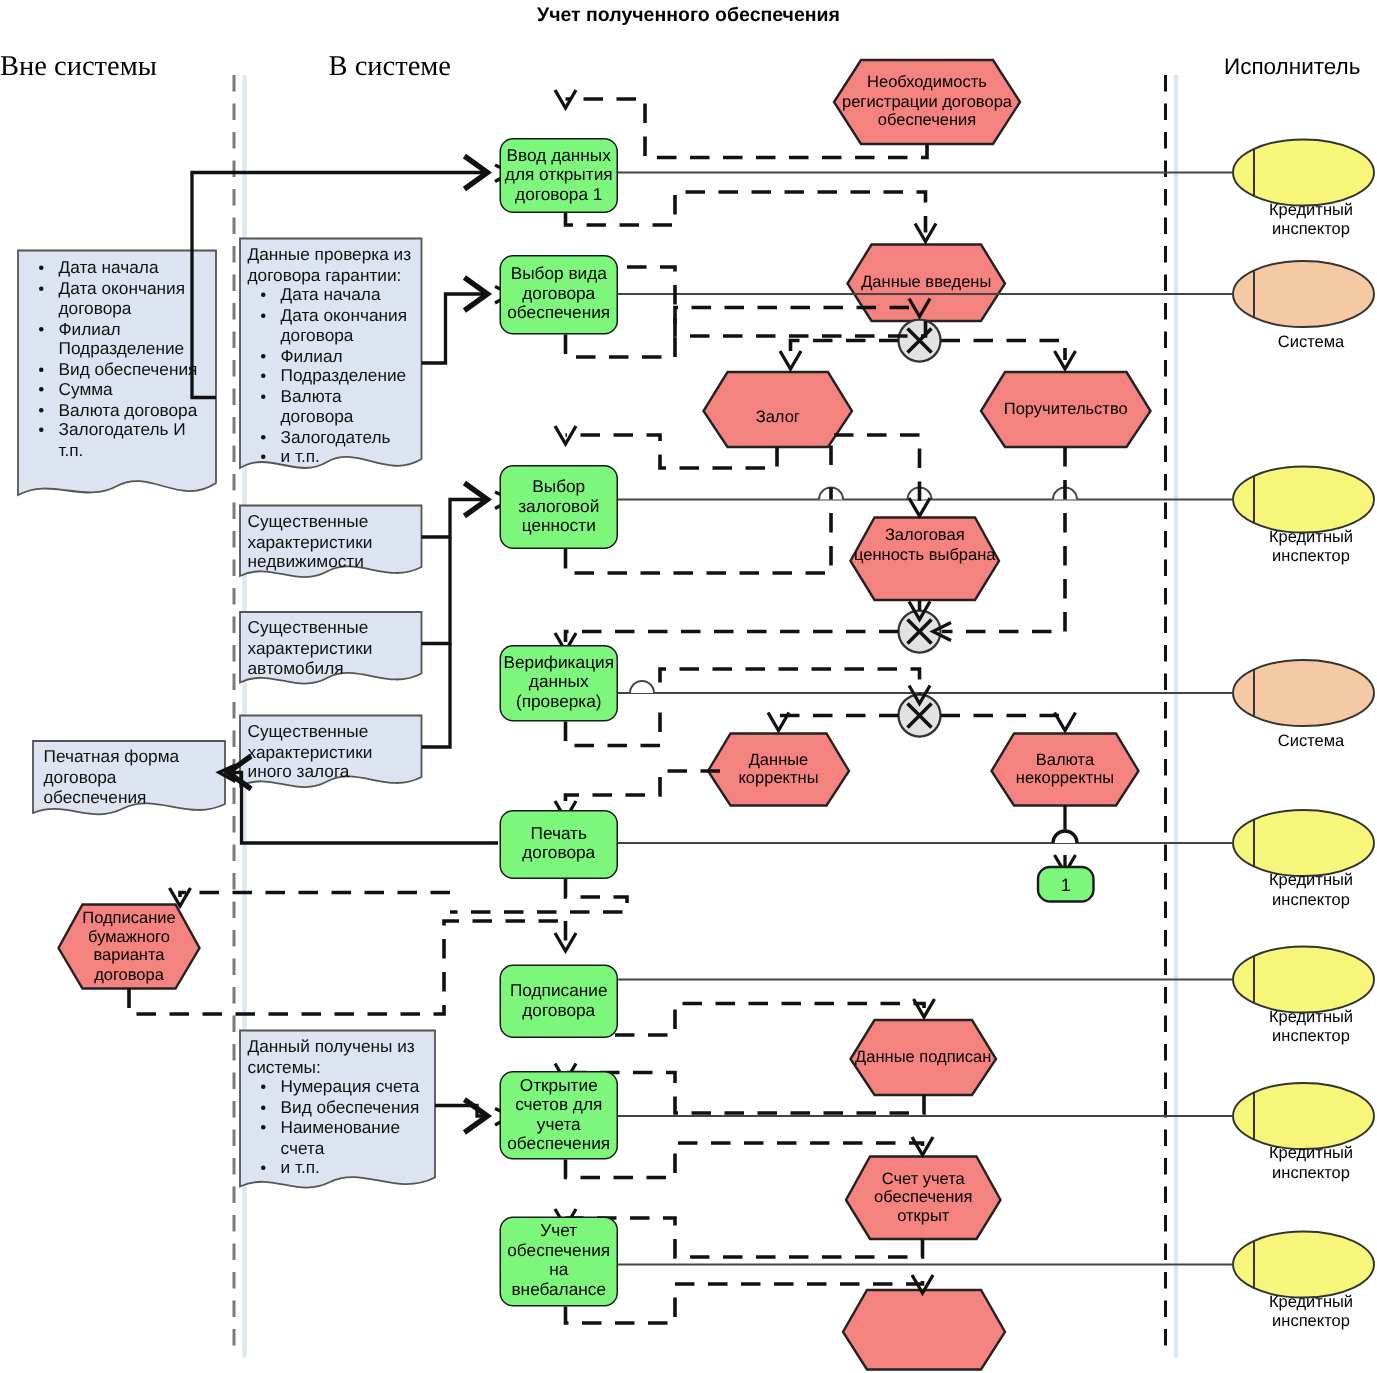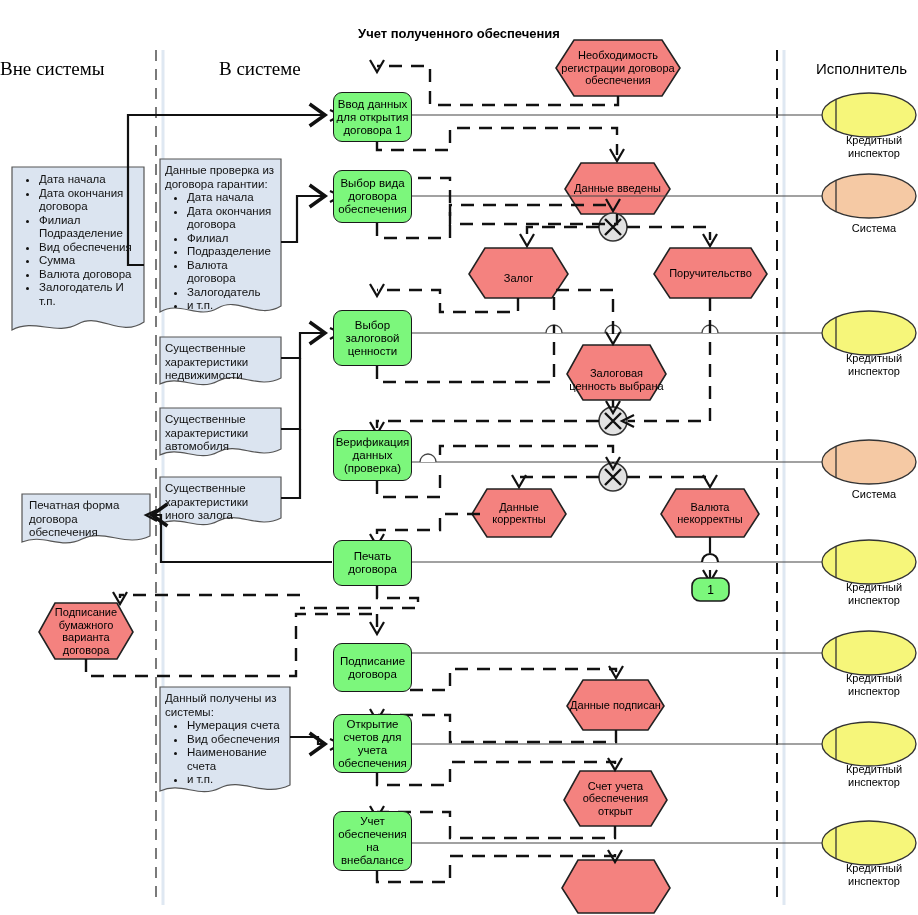--- a/index.html
+++ b/index.html
@@ -1,18 +1,18 @@
 <!DOCTYPE html>
 <html><head>
 <meta charset="utf-8">
 <style>
   html,body{margin:0;padding:0;background:#ffffff;}
   body{font-family:"Liberation Sans", sans-serif;color:#000;}
   #canvas{position:relative;width:918px;height:915px;overflow:hidden;background:#fff;}
-  .abs{position:absolute;margin-top:24px;}
+  .abs{position:absolute;}
   #title{left:0;top:2px;width:918px;text-align:center;font-size:13px;font-weight:bold;font-family:"Liberation Sans",sans-serif;}
   .colhdr{font-family:"Liberation Serif",serif;font-size:19px;}
   .colhdr.sans{font-family:"Liberation Sans",sans-serif;font-size:15px;}
   svg.layer{position:absolute;left:0;top:0;width:918px;height:915px;pointer-events:none;}
   
   .node{position:absolute;box-sizing:border-box;display:flex;align-items:center;justify-content:center;text-align:center;}
   .proc{background:#7cf77c;border:1.6px solid #1a1a1a;border-radius:9px;font-size:11.5px;line-height:13px;color:#000;}
   .doc-txt{position:absolute;box-sizing:border-box;font-size:11.5px;line-height:13.5px;color:#111;padding:3px 4px 0 5px;}
   .doc-txt ul{margin:0;padding-left:22px;}
   .doc-txt ul li{margin:0;padding:0;}
@@ -287,21 +287,21 @@
   <div class="node proc" style="left:333px;top:630px;width:79px;height:49px;margin-top:13px;">Подписание договора</div>
   <div class="node proc" style="left:333px;top:714px;width:79px;height:59px;">Открытие счетов для учета обеспечения</div>
   <div class="node proc" style="left:333px;top:811px;width:79px;height:60px;">Учет обеспечения на внебалансе</div>
 
   <div class="node" style="left:692px;top:578px;width:37px;height:23px;font-size:12px;">1</div>
 
   <div class="hex-txt" style="left:556px;top:40px;width:124px;height:56px;">Необходимость регистрации договора обеспечения</div>
   <div class="hex-txt" style="left:565px;top:163px;width:105px;height:51px;">Данные введены</div>
   <div class="hex-txt" style="left:469px;top:248px;width:99px;height:60px;">Залог</div>
   <div class="hex-txt" style="left:654px;top:248px;width:113px;height:50px;">Поручительство</div>
-  <div class="hex-txt" style="left:567px;top:344px;width:99px;height:71px;">Залоговая ценность выбрана</div>
+  <div class="hex-txt" style="left:567px;top:328px;width:99px;height:71px;">Залоговая ценность выбрана</div>
   <div class="hex-txt" style="left:472px;top:489px;width:94px;height:48px;">Данные корректны</div>
   <div class="hex-txt" style="left:661px;top:489px;width:98px;height:48px;">Валюта некорректны</div>
   <div class="hex-txt" style="left:39px;top:603px;width:94px;height:56px;">Подписание бумажного варианта договора</div>
   <div class="hex-txt" style="left:567px;top:680px;width:97px;height:50px;">Данные подписан</div>
   <div class="hex-txt" style="left:564px;top:771px;width:103px;height:55px;">Счет учета обеспечения открыт</div>
 
   <div class="ell-txt" style="left:838px;top:93px;width:72px;height:44px;">Кредитный инспектор</div>
   <div class="ell-txt" style="left:838px;top:174px;width:72px;height:44px;">Система</div>
   <div class="ell-txt" style="left:838px;top:311px;width:72px;height:44px;">Кредитный инспектор</div>
   <div class="ell-txt" style="left:838px;top:440px;width:72px;height:44px;">Система</div>

